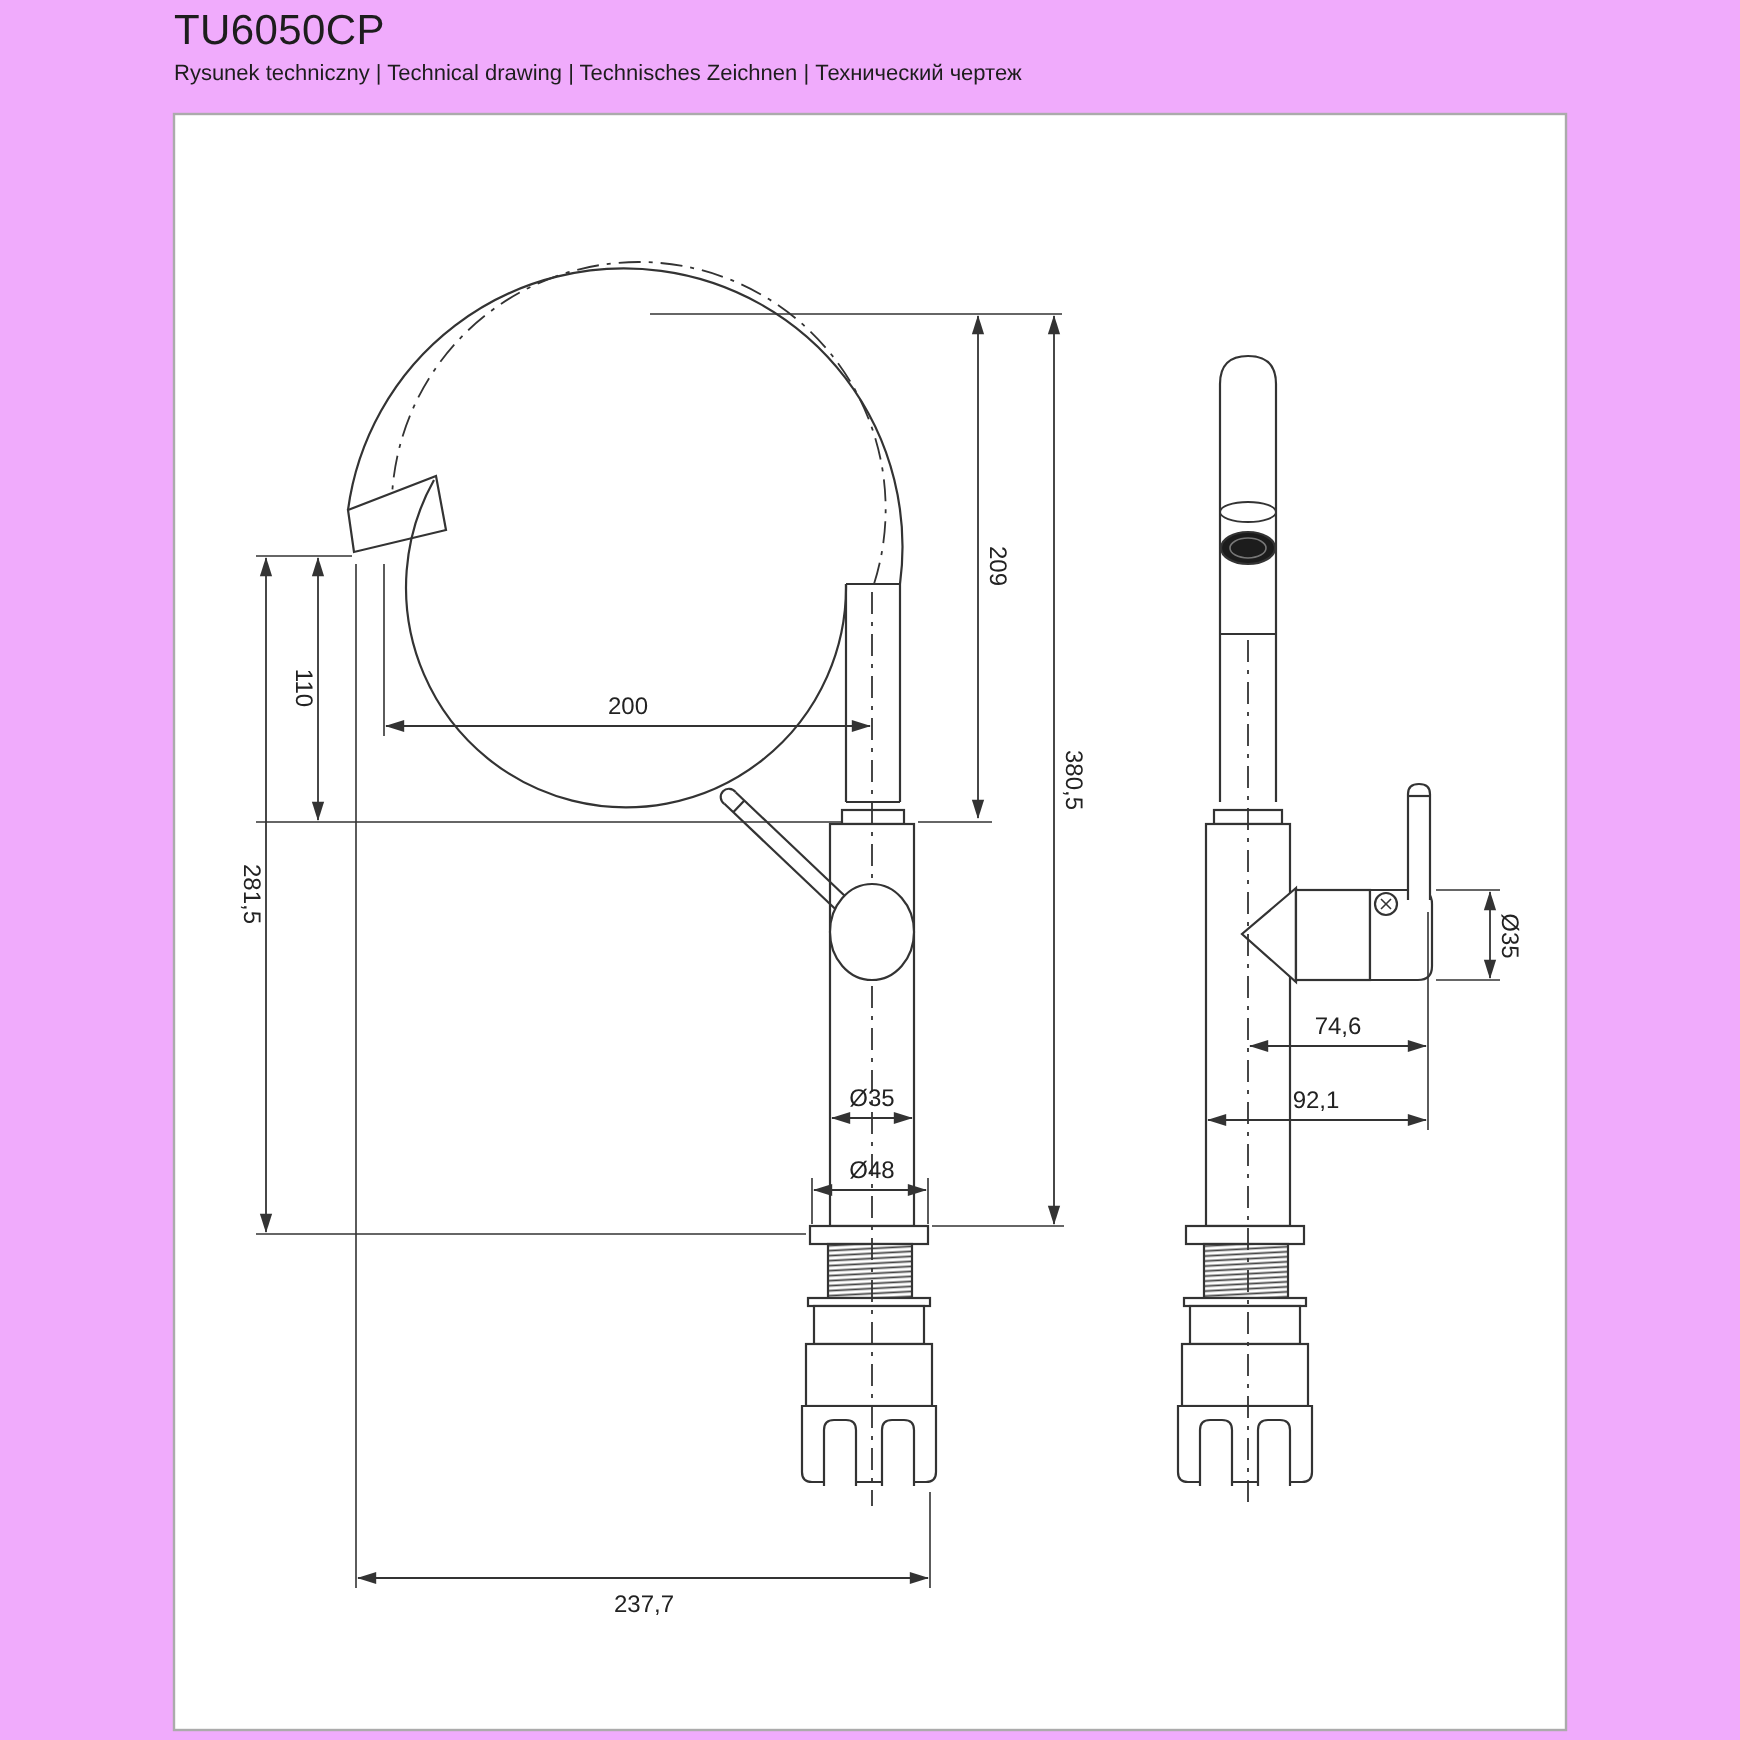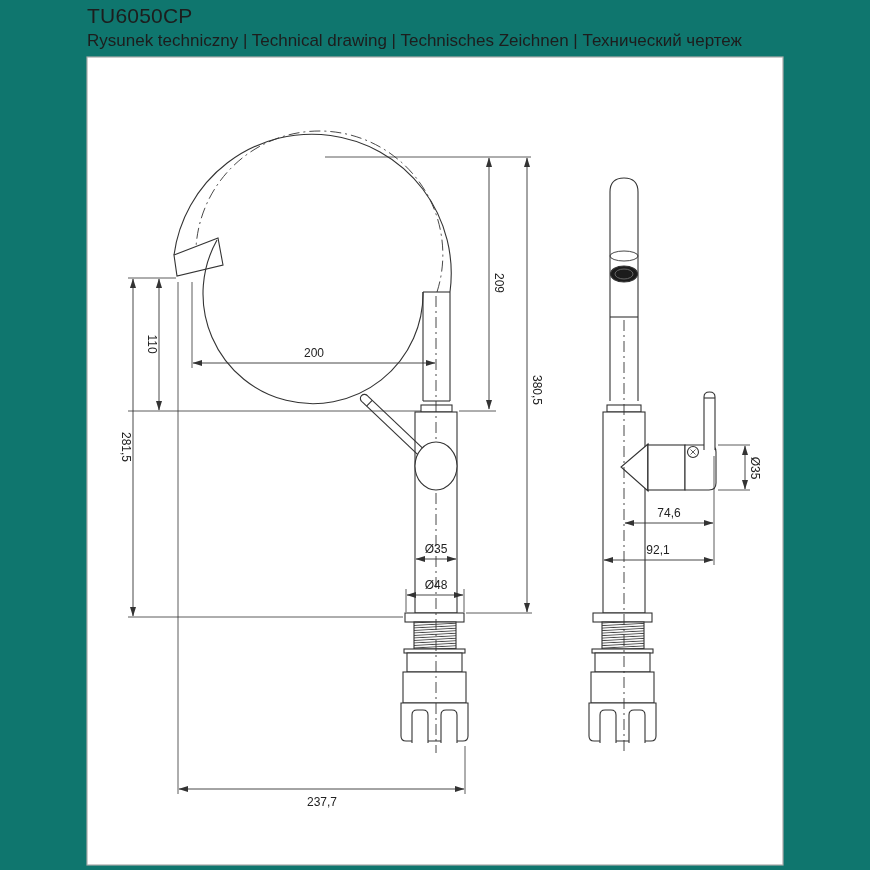--- a/index.html
+++ b/index.html
@@ -1,20 +1,20 @@
 <!DOCTYPE html>
 <html><head>
 <meta charset="utf-8">
 <style>
   html,body{margin:0;padding:0;background:#fff;}
-  .page{position:relative;width:870px;height:870px;background:#0f766e;overflow:hidden;
+  .page{position:relative;width:870px;height:870px;background:#f0abfc;overflow:hidden;
         font-family:"Liberation Sans",sans-serif;color:#1a1a1a;}
   .hdr{position:absolute;left:87px;top:4px;}
   .hdr .title{font-size:21px;font-weight:500;letter-spacing:.2px;color:#1d1d1d;}
-  .hdr .sub{font-size:17px;margin-top:3px;color:#1d1d1d;}
+  .hdr .sub{font-size:11px;margin-top:3px;color:#1d1d1d;}
   svg{position:absolute;left:0;top:0;}
   svg text{font-family:"Liberation Sans",sans-serif;font-size:12px;fill:#222;}
 </style>
 </head>
 <body>
 
 <div class="page">
 
   <div class="hdr">
     <div class="title">TU6050CP</div>

